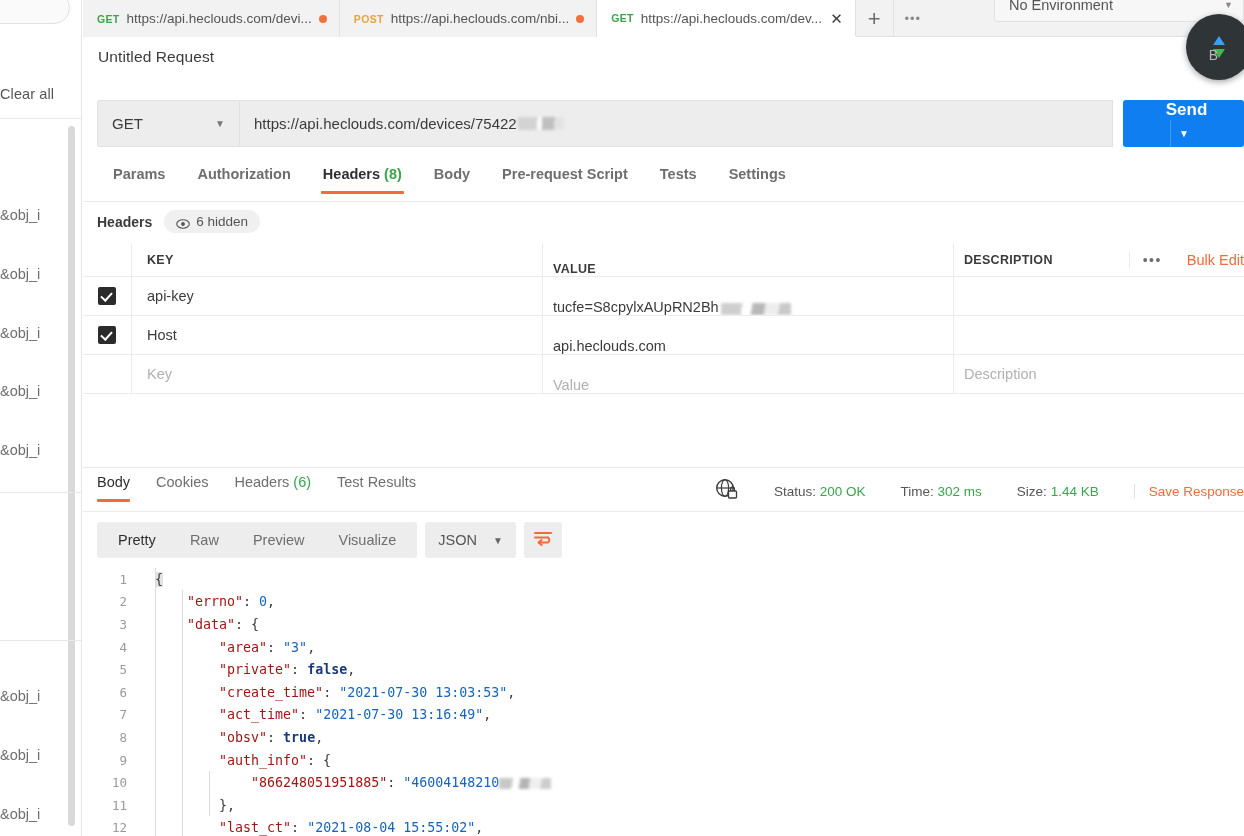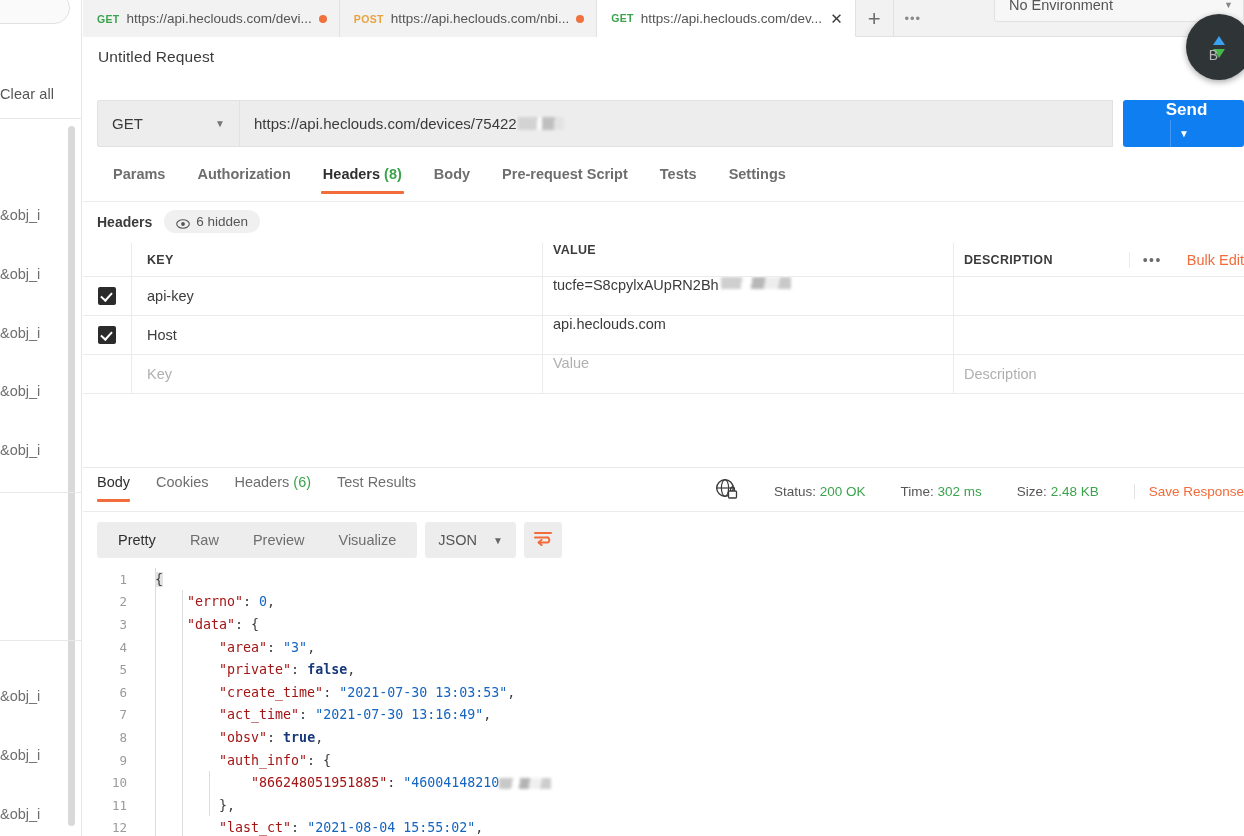--- a/index.html
+++ b/index.html
@@ -264,21 +264,21 @@
     border-right: 1px solid #ebebeb;
   }
   .hcell-key {
     width: 411px; height: 100%;
     display: flex; align-items: center;
     padding-left: 15px;
     border-right: 1px solid #ebebeb;
   }
   .hcell-val {
     width: 411px; height: 100%;
-    display: flex; align-items: flex-start;
+    display: flex; align-items: flex-end;
     padding-left: 10px;
     border-right: 1px solid #ebebeb;
     overflow: hidden;
   }
   .hcell-desc {
     flex: 1; height: 100%;
     display: flex; align-items: center;
     padding-left: 10px;
   }
   .th {
@@ -639,21 +639,21 @@
         <svg width="24" height="22" viewBox="0 0 24 22">
           <circle cx="10" cy="10" r="8.3" fill="none" stroke="#3b3b3b" stroke-width="1.4"></circle>
           <ellipse cx="10" cy="10" rx="3.6" ry="8.3" fill="none" stroke="#3b3b3b" stroke-width="1.2"></ellipse>
           <line x1="1.8" y1="10" x2="18.2" y2="10" stroke="#3b3b3b" stroke-width="1.2"></line>
           <rect x="13.5" y="13" width="8" height="7" rx="1" fill="#fff" stroke="#3b3b3b" stroke-width="1.3"></rect>
           <path d="M15.6 13 v-2.1 a1.9 1.9 0 0 1 3.8 0 V13" fill="none" stroke="#3b3b3b" stroke-width="1.3"></path>
         </svg>
       </span>
       <span class="st-item"><span>Status:</span> <span class="st-val">200 OK</span></span>
       <span class="st-item"><span>Time:</span> <span class="st-val">302 ms</span></span>
-      <span class="st-item"><span>Size:</span> <span class="st-val">2.48 KB</span></span>
+      <span class="st-item"><span>Size:</span> <span class="st-val">1.44 KB</span></span>
       <span class="save-resp">Save Response</span>
     </div>
 
     <div class="bodybar">
       <div class="seg">
         <span class="segbtn sel">Pretty</span>
         <span class="segbtn">Raw</span>
         <span class="segbtn">Preview</span>
         <span class="segbtn">Visualize</span>
       </div>

